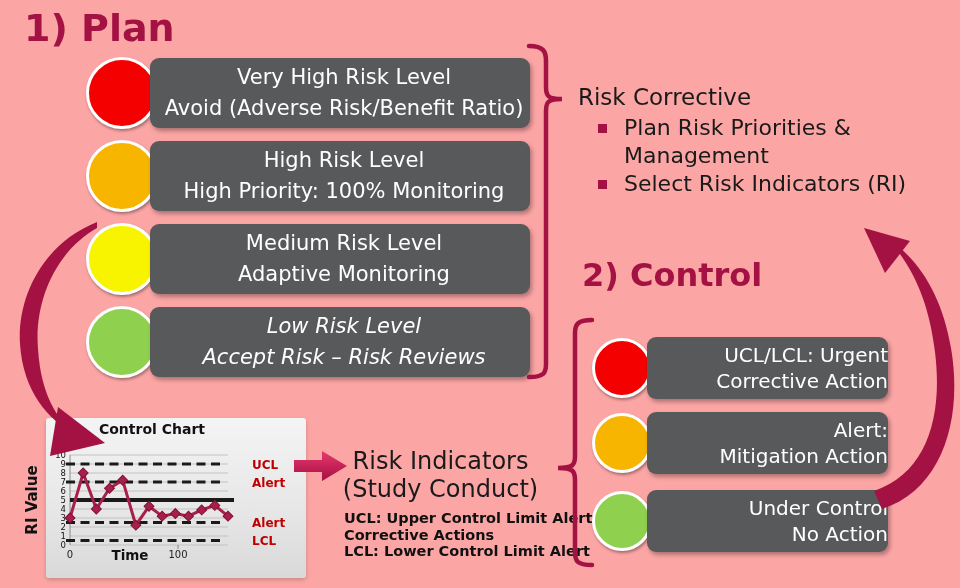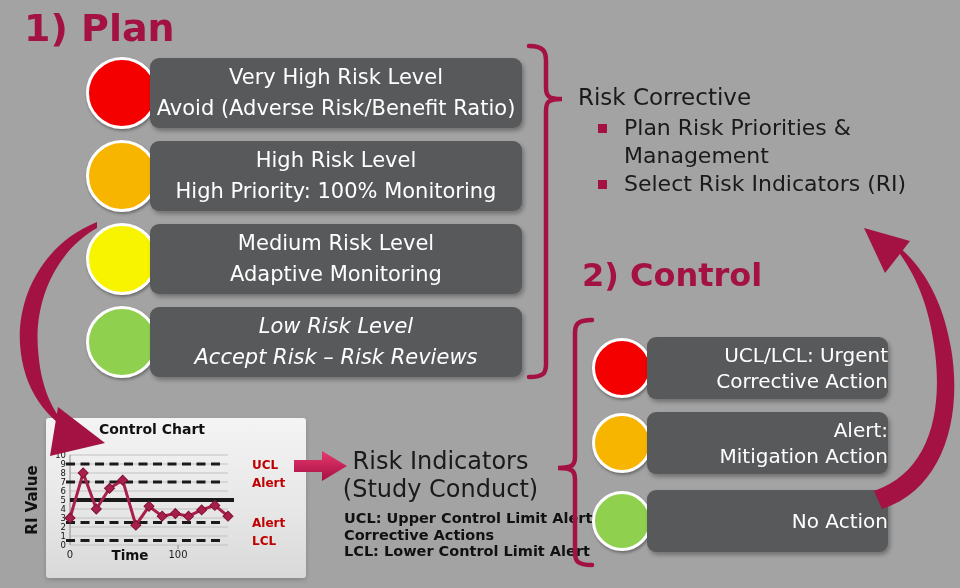--- a/index.html
+++ b/index.html
@@ -1,23 +1,23 @@
 <!DOCTYPE html>
 <html style="--maroon: #A31243; --bargray: #58595B;"><head>
 <meta charset="utf-8">
 <style>
   html,body{margin:0;padding:0;}
   body{font-family:"DejaVu Sans","Liberation Sans",sans-serif;background:#fff;}
-  #slide{position:relative;width:960px;height:588px;background:#a3a3a3;overflow:hidden;}
+  #slide{position:relative;width:960px;height:588px;background:#fca5a5;overflow:hidden;}
   svg{font-family:"DejaVu Sans","Liberation Sans",sans-serif;}
   .heading{position:absolute;font-weight:bold;color:var(--maroon);letter-spacing:0;}
   .circle{position:absolute;border-radius:50%;border:3px solid #fff;box-shadow:1px 2px 3px rgba(0,0,0,.35);}
   .gbar{position:absolute;background:var(--bargray);border-radius:9px;color:#fff;
         box-shadow:2px 3px 4px rgba(0,0,0,.3);display:flex;flex-direction:column;justify-content:center;}
-  .gbar.center{align-items:center;font-size:21px;line-height:31px;}
+  .gbar.center{align-items:center;font-size:21px;line-height:31px;padding-left:8px;}
   .gbar.leftal{padding-left:15px;font-size:20px;line-height:26px;align-items:flex-end;}
   .ra-title{position:absolute;left:578px;top:84px;font-size:23px;color:#1A1A1A;}
   .ra-bullets{position:absolute;left:596px;top:114px;width:340px;font-size:22px;line-height:28px;color:#1A1A1A;}
   .ra-item{position:relative;padding-left:28px;}
   .sq{position:absolute;left:2px;top:10px;width:9px;height:9px;background:var(--maroon);}
   .chart-wrap{position:absolute;left:18px;top:414px;width:292px;height:170px;}
   .chart-panel{position:absolute;left:28px;top:4px;width:260px;height:160px;border-radius:3px;
                background:linear-gradient(180deg,#F4F4F4 0%,#E6E6E6 60%,#D9D9D9 100%);
                box-shadow:0 2px 4px rgba(0,0,0,.18);}
   .ylabel{position:absolute;left:-46px;top:77px;width:120px;height:18px;text-align:center;
@@ -82,20 +82,21 @@
     </div>
 
     <div class="circle" style="left: 592px; top: 413px; width: 54px; height: 54px; background-color: rgb(247, 181, 0);"></div>
     <div class="gbar leftal" style="left:647px;top:412px;width:226px;height:62px;">
       <div>Alert:</div>
       <div>Mitigation Action</div>
     </div>
 
     <div class="circle" style="left: 592px; top: 491px; width: 54px; height: 54px; background-color: rgb(143, 209, 79);"></div>
     <div class="gbar leftal" style="left:647px;top:490px;width:226px;height:62px;">
+      <div>Under Control</div>
       <div>No Action</div>
     </div>
   </div>
 
   <div class="chart-wrap">
     <div class="ylabel">RI Value</div>
     <div class="chart-panel">
       <svg id="chart-svg" width="260" height="160" viewBox="0 0 260 160">
           <line x1="24" y1="127" x2="182" y2="127" stroke="#C2C2C2" stroke-width="1"></line>
           <text x="20" y="130" text-anchor="end" font-size="8.5" fill="#111">0</text>

